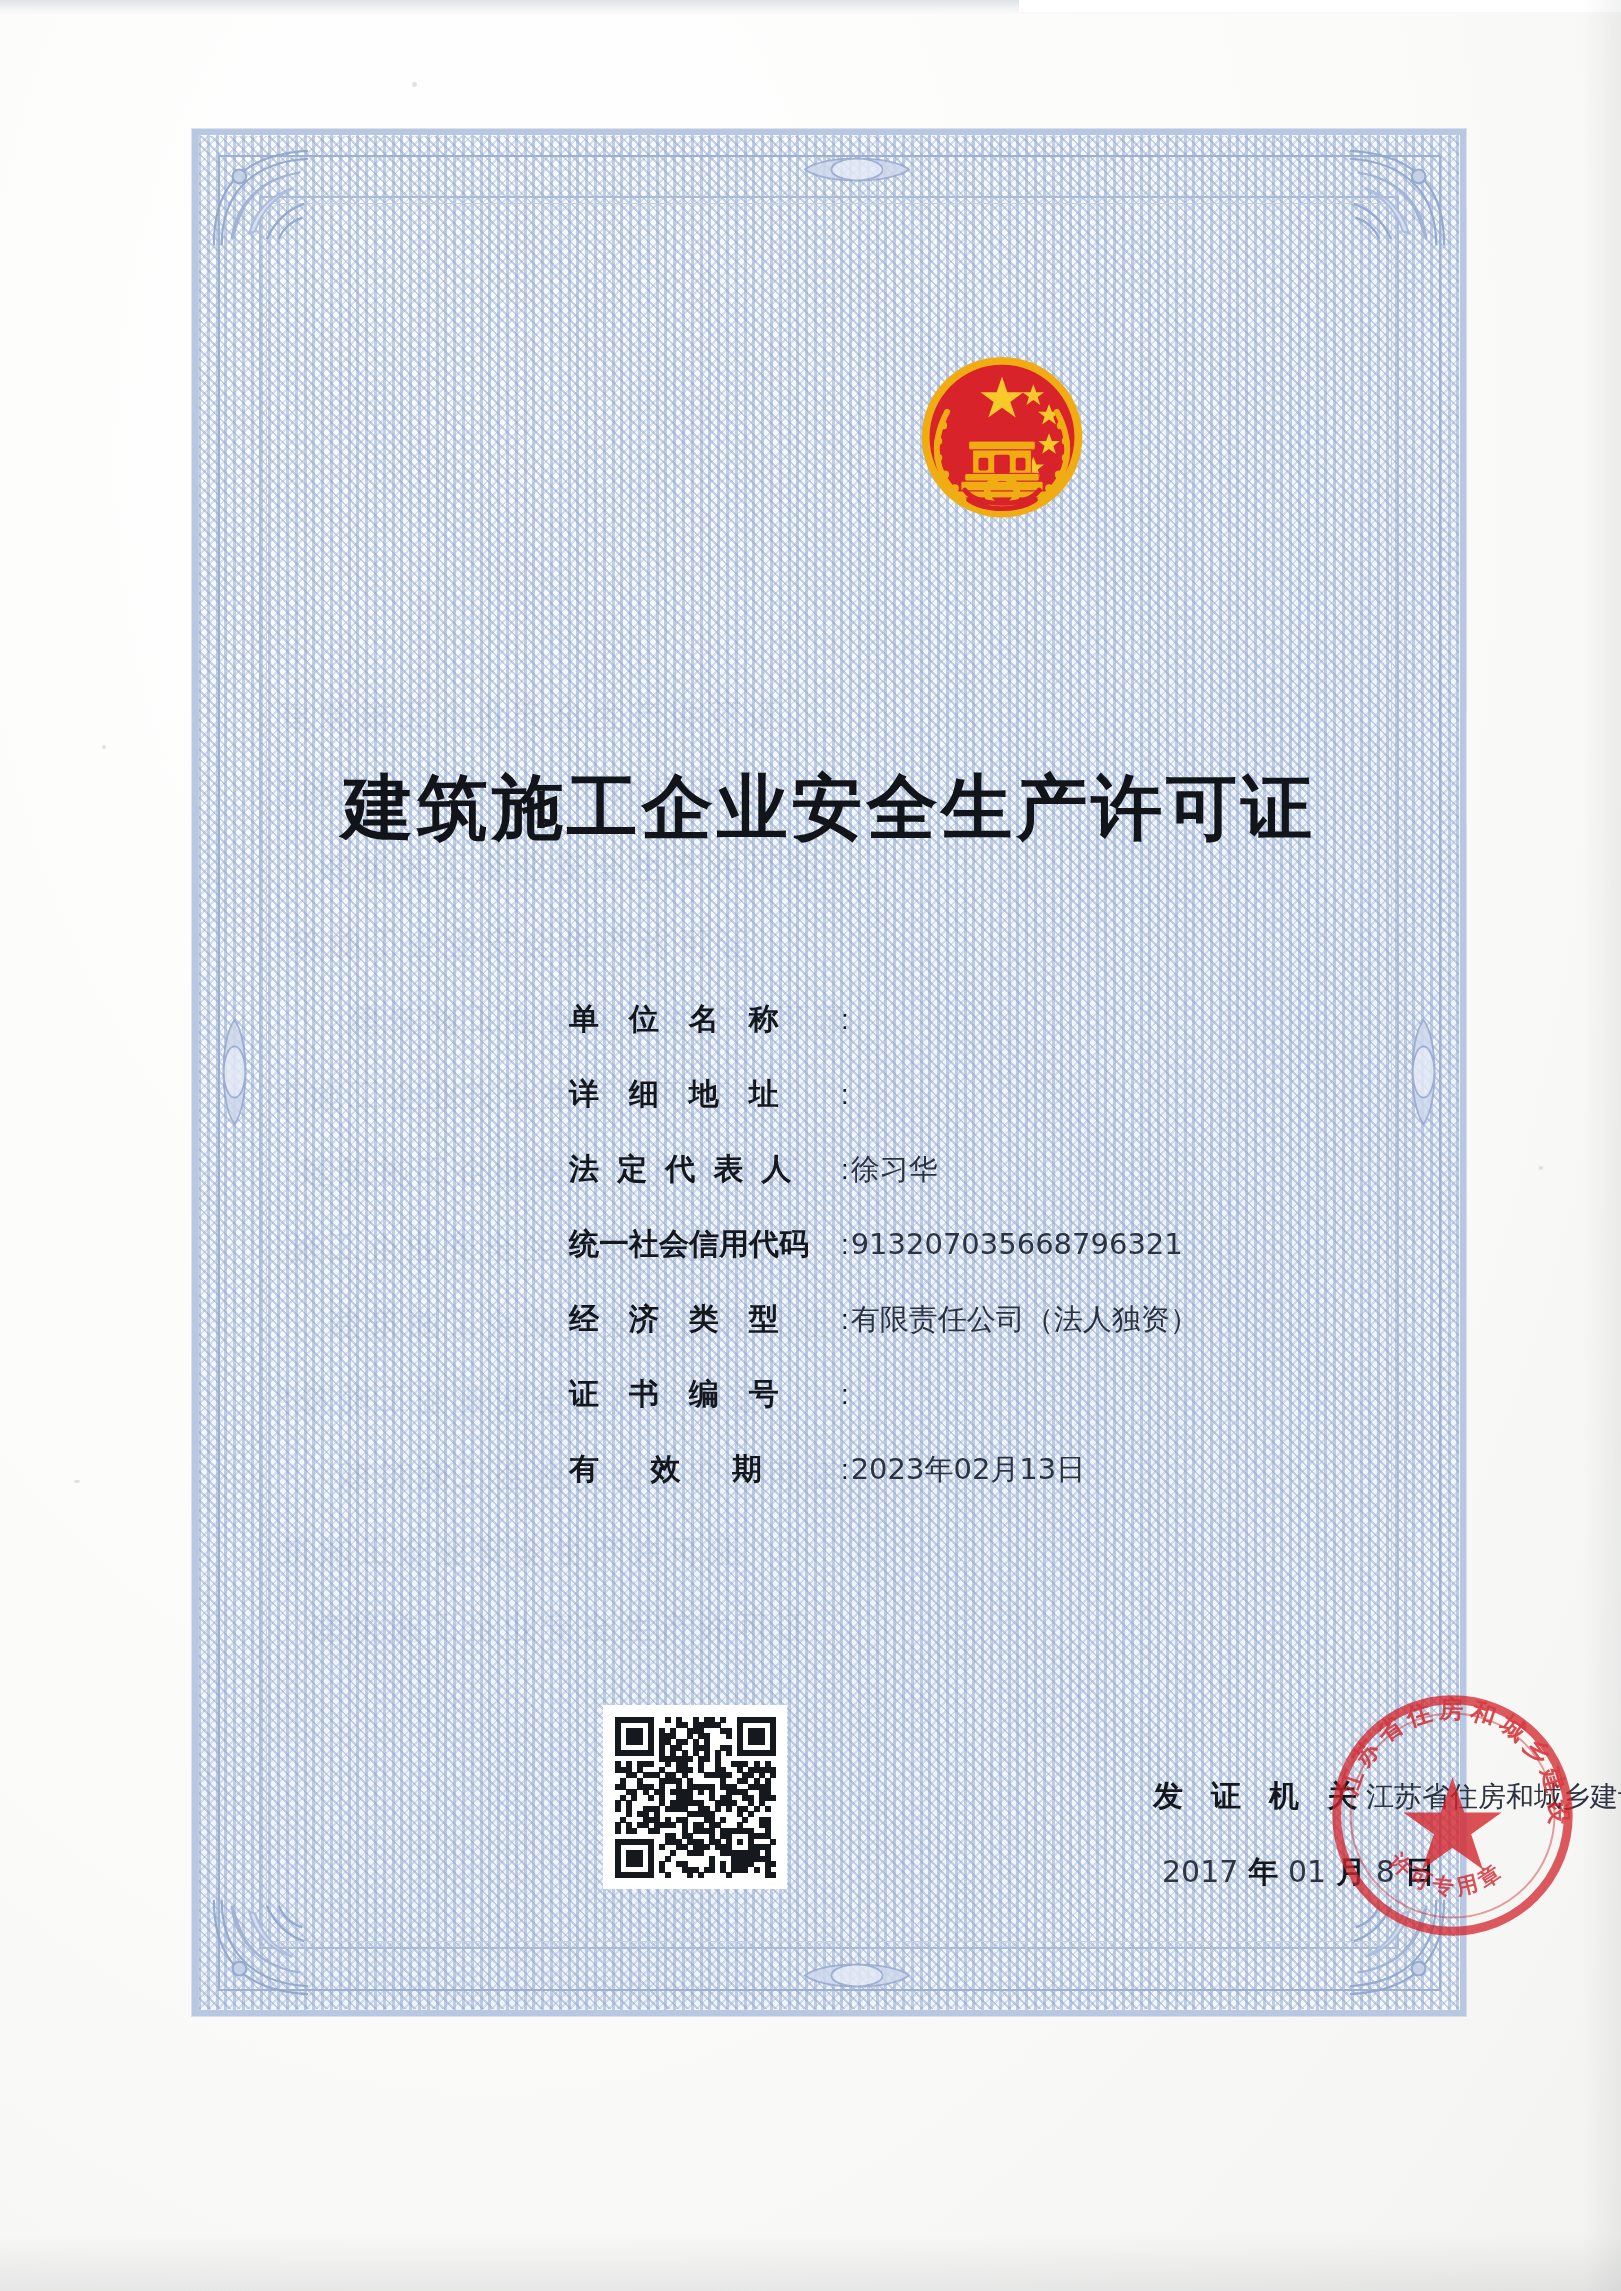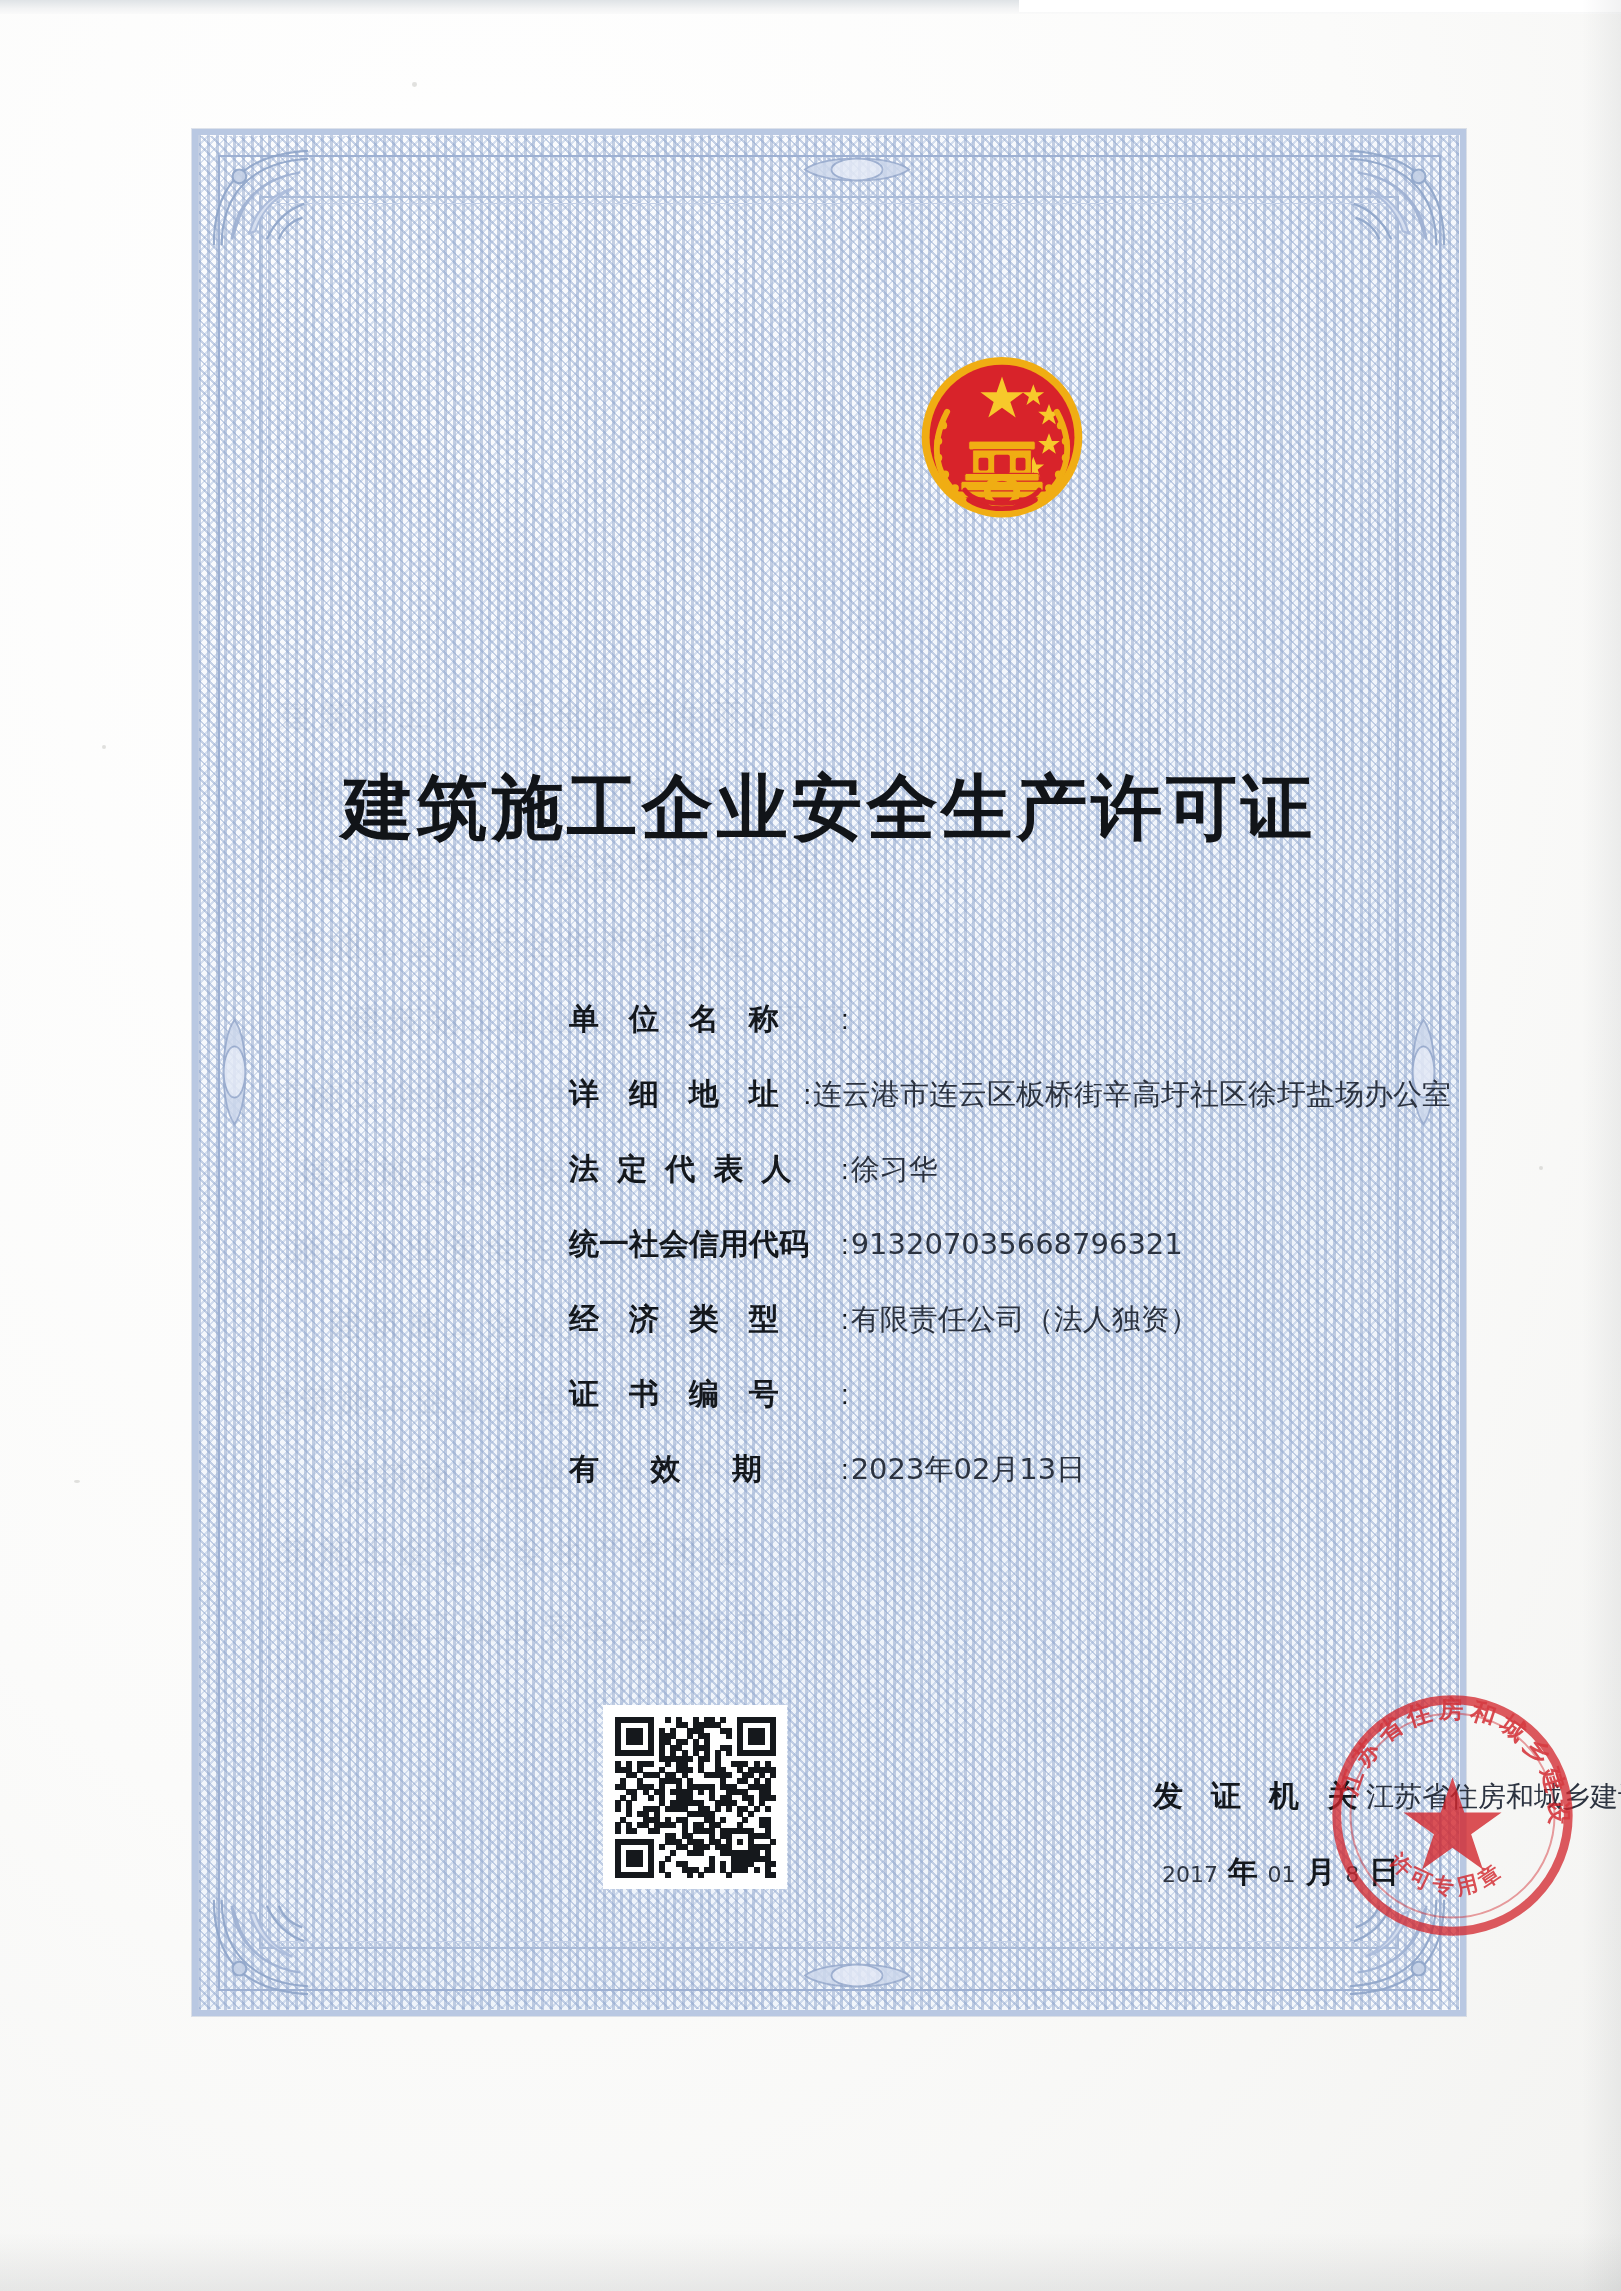--- a/index.html
+++ b/index.html
@@ -259,21 +259,21 @@
     top: 1723px;
     width: 412px;
     display: flex;
     align-items: baseline;
     font-family: "DejaVu Sans", sans-serif;
     font-size: 30px;
     color: #2f3642;
   }
   #date-line .num {
     color: #2f3642;
-    font-size: 22px;
+    font-size: 30px;
   }
   #date-line .unit {
     font-weight: bold;
     color: #14181d;
     font-size: 30px;
     margin: 0 9.8px;
   }
 
   
   #seal {
@@ -477,21 +477,20 @@
     <div id="fields">
 
       <div class="field-row">
         <span class="field-label spaced">单 位 名 称</span>
         <span class="field-colon">:</span>
       </div>
 
       <div class="field-row">
         <span class="field-label spaced">详 细 地 址</span>
         <span class="field-colon">:</span>
-        <span class="field-value">连云港市连云区板桥街辛高圩社区徐圩盐场办公室</span>
       </div>
 
       <div class="field-row">
         <span class="field-label" style="letter-spacing:4.9px;">法 定 代 表 人</span>
         <span class="field-colon">:</span>
         <span class="field-value">徐习华</span>
       </div>
 
       <div class="field-row">
         <span class="field-label tight">统一社会信用代码</span>

